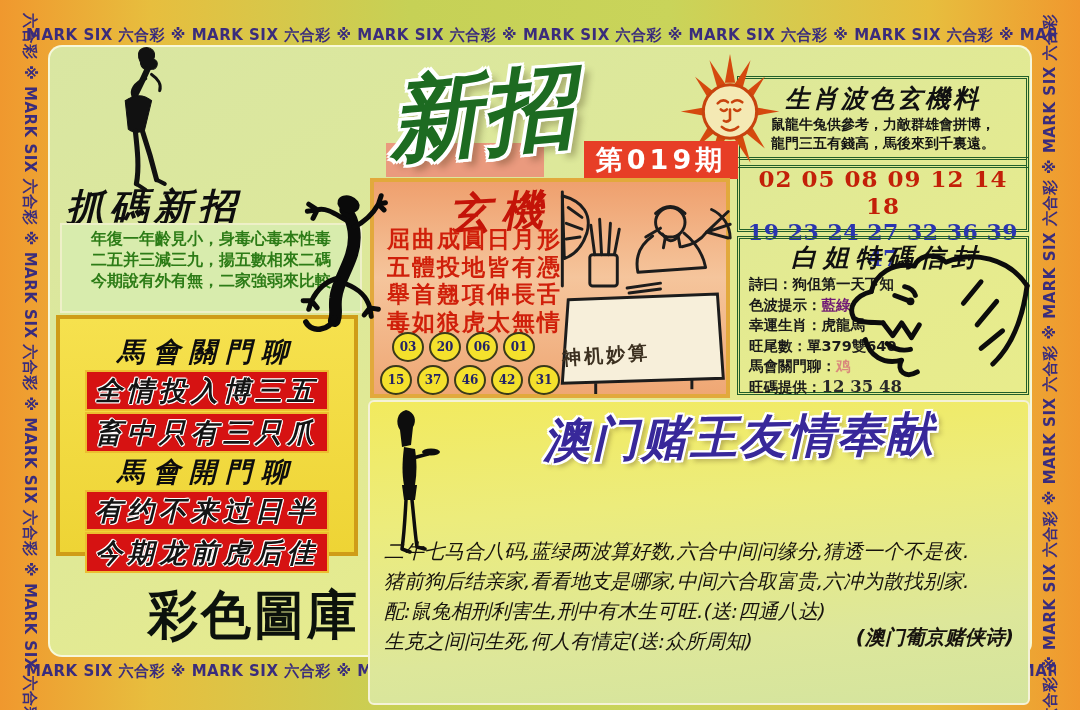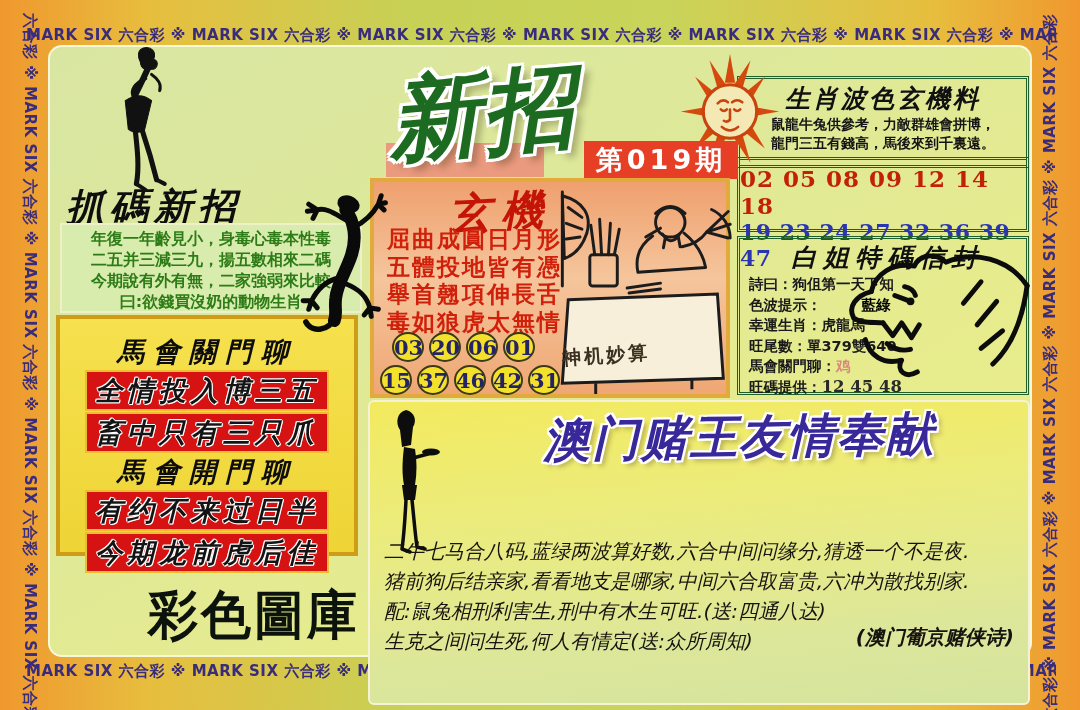--- a/index.html
+++ b/index.html
@@ -27,29 +27,29 @@
     color:#1d6b21; letter-spacing:2px; transform:rotate(-5deg); white-space:nowrap;
     text-shadow:3px 0 #fff,-3px 0 #fff,0 3px #fff,0 -3px #fff,3px 3px #fff,-3px -3px #fff,3px -3px #fff,-3px 3px #fff,7px 7px 7px rgba(40,30,0,.3); }
   .issue-box { left:584px; top:141px; width:154px; height:38px; background:#e73e26; z-index:2;
     color:#fff; font-size:27px; font-weight:bold; letter-spacing:4px; text-align:center; line-height:38px; }
 
   
   .gpanel { border:3px double #215f2a; }
   .zodiac-a { left:737px; top:76px; width:292px; height:92px; text-align:center; padding-top:3px; }
   .zodiac-title { font-size:25px; font-weight:900; font-style:italic; color:#111; letter-spacing:3px; }
   .zodiac-poem { font-size:14px; font-weight:bold; color:#141414; line-height:19px; }
-  .zodiac-b { left:737px; top:157px; width:292px; height:75px; text-align:left; padding-top:5px;
+  .zodiac-b { left:737px; top:157px; width:292px; height:75px; text-align:center; padding-top:5px;
     font-family:"DejaVu Serif", serif; font-weight:bold; }
   .num-red  { font-size:23px; color:#c32008; letter-spacing:1px; }
   .num-blue { font-size:22px; color:#2a35b0; letter-spacing:0.5px; }
 
   .baijie { left:737px; top:236px; width:292px; height:159px; padding:2px 0 0 9px; }
   .baijie-title { text-align:center; font-size:25px; font-weight:900; font-style:italic; color:#101010; letter-spacing:7px; }
   .bj-line { font-size:14.5px; font-weight:bold; color:#1a1a1a; line-height:20.5px; white-space:nowrap; }
-  .val-blue { color:#000000;margin-left:40px; }
+  .val-blue { color:#701a75; }
   .val-faded { color:#d9887c; }
   .val-serif { font-family:"DejaVu Serif", serif; font-size:16.5px; color:#2a2a2a; }
   .tiger { left:836px; top:242px; width:196px; height:152px; z-index:5; }
 
   
   .zhuama-title { left:66px; top:182px; font-size:38px; font-weight:900; font-style:italic; color:#0e0e0e; letter-spacing:6px; }
   .zhuama-box { left:60px; top:223px; width:302px; height:90px; background:#d8ecad; border:2px solid #eef0c8;
     text-align:center; padding-top:3px; }
   .zhuama-box div { font-size:16px; font-weight:bold; color:#2d7c17; line-height:21px; white-space:nowrap; }
   .gecko { left:292px; top:190px; width:96px; height:142px; z-index:4; }
@@ -57,21 +57,21 @@
   
   .xuanji { left:370px; top:178px; width:360px; height:220px; border:4px solid #e2a93c; z-index:2;
     background:linear-gradient(180deg,#efa06e 0%,#f5c59c 45%,#efa774 100%); }
   .xuanji-title { left:75px; top:2px; font-size:42px; font-weight:900; font-style:italic; color:#c41408;
     letter-spacing:10px; transform:rotate(-3deg); }
   .xuanji-lines { left:13px; top:44px; }
   .xuanji-lines div { font-size:23px; font-weight:900; color:#d01f0a; line-height:27.5px; letter-spacing:2px; white-space:nowrap; }
   .balls-row1 { left:18px; top:150px; } .balls-row2 { left:6px; top:183px; }
   .ball { display:inline-block; width:32px; height:30px; margin-right:5px; border-radius:50%;
     background:#f4e12c; border:2px solid #3a3a1a; color:#232366; text-align:center;
-    font-family:"DejaVu Serif", serif; font-size:21px; font-weight:bold; line-height:27px; }
+    font-family:"DejaVu Serif", serif; font-size:12px; font-weight:bold; line-height:27px; }
   .fortune { left:160px; top:2px; width:198px; height:212px; }
   .table-label { left:188px; top:158px; width:160px; font-size:19px; font-weight:900; color:#3c3020;
     letter-spacing:3px; transform:rotate(-4deg); }
 
   
   .mahui { left:56px; top:315px; width:302px; height:241px; border:4px solid #cf9c18; padding:15px 9px;
     background:linear-gradient(180deg,#f6e14e,#eed435); }
   .mahui-header { text-align:center; font-size:27px; font-weight:900; font-style:italic; color:#0d0d0d;
     letter-spacing:9px; line-height:35px; height:35px; }
   .mahui-bar { height:41px; margin:1px 16px; background:#d61212; border:2px solid #edbd30;
@@ -163,21 +163,21 @@
   <div class="num-blue">19 23 24 27 32 36 39 47</div>
 </div>
 
 <div class="abs gpanel baijie">
   <div class="baijie-title">白姐特碼信封</div>
   <div class="bj-line"><span>詩曰：</span><span>狗伹第一天下知</span></div>
   <div class="bj-line"><span>色波提示：</span><span class="val-blue">藍綠</span></div>
   <div class="bj-line"><span>幸運生肖：</span><span>虎龍馬</span></div>
   <div class="bj-line"><span>旺尾數：</span><span>單379雙640</span></div>
   <div class="bj-line"><span>馬會關門聊：</span><span class="val-faded">鸡</span></div>
-  <div class="bj-line"><span>旺碼提供：</span><span class="val-serif">12 45 48</span></div>
+  <div class="bj-line"><span>旺碼提供：</span><span class="val-serif">12 35 48</span></div>
 </div>
 <div class="abs tiger">
   <svg viewBox="0 0 200 150">
     <g stroke="#0c0c0c" fill="none" stroke-width="5" stroke-linecap="round" stroke-linejoin="round">
       <path d="M195,42 C176,14 140,6 112,18 C102,8 85,10 80,22 C58,18 40,30 36,48"></path>
       <path d="M36,48 C20,52 12,64 18,75 C26,81 38,79 48,80"></path>
       <path d="M48,80 L58,93 L67,80 L77,95 L85,82"></path>
       <path d="M30,97 C34,113 48,123 67,118 C61,129 71,137 83,130"></path>
       <path d="M52,101 q11,9 24,6"></path>
       <path d="M195,42 C191,72 181,102 160,122"></path>
@@ -186,21 +186,20 @@
     </g>
     <circle cx="76" cy="58" r="4" fill="#0c0c0c"></circle>
   </svg>
 </div>
 
 <div class="abs zhuama-title">抓碼新招</div>
 <div class="abs zhuama-box">
   <div>年復一年齡見小，身毒心毒本性毒</div>
   <div>二五并三減三九，揚五數相來二碼</div>
   <div>今期說有外有無，二家強弱來比較</div>
-  <div>曰:欲錢買沒奶的動物生肖</div>
 </div>
 <div class="abs gecko">
   <svg viewBox="0 0 60 100">
     <g stroke="#0a0a0a" fill="none" stroke-linecap="round">
       <path d="M34,14 C40,22 42,34 38,46 C34,58 28,66 27,76 C26,83 28,87 26,92" stroke-width="9"></path>
       <path d="M26,90 C23,99 10,101 6,93" stroke-width="4"></path>
       <path d="M36,22 C28,18 21,12 14,14 M14,14 l-6,-4 M14,14 l-7,1 M14,14 l-3,6" stroke-width="3.5"></path>
       <path d="M40,26 C48,22 53,17 57,10 M57,10 l2,-6 M57,10 l5,-1 M57,10 l4,4" stroke-width="3.5"></path>
       <path d="M29,62 C20,64 14,70 10,78 M10,78 l-6,0 M10,78 l-2,6 M10,78 l4,5" stroke-width="3.5"></path>
       <path d="M34,66 C44,70 49,75 51,83 M51,83 l6,1 M51,83 l1,6 M51,83 l-4,5" stroke-width="3.5"></path>

